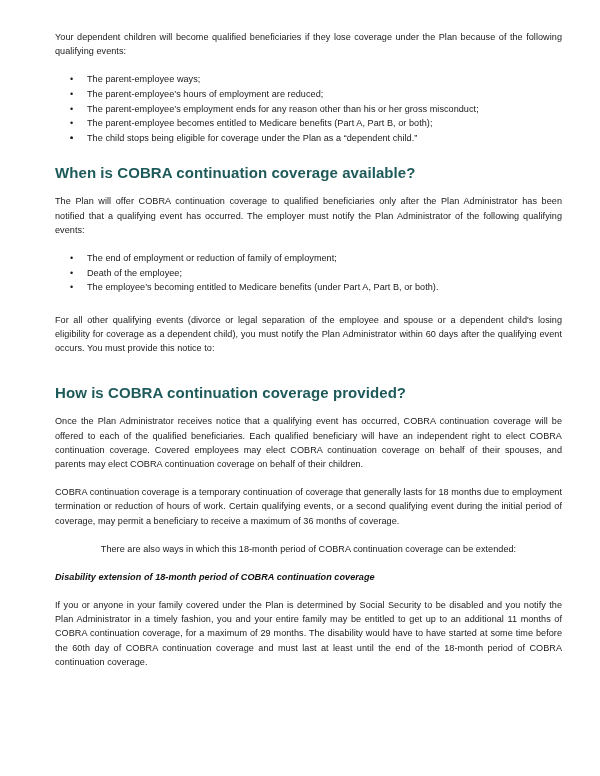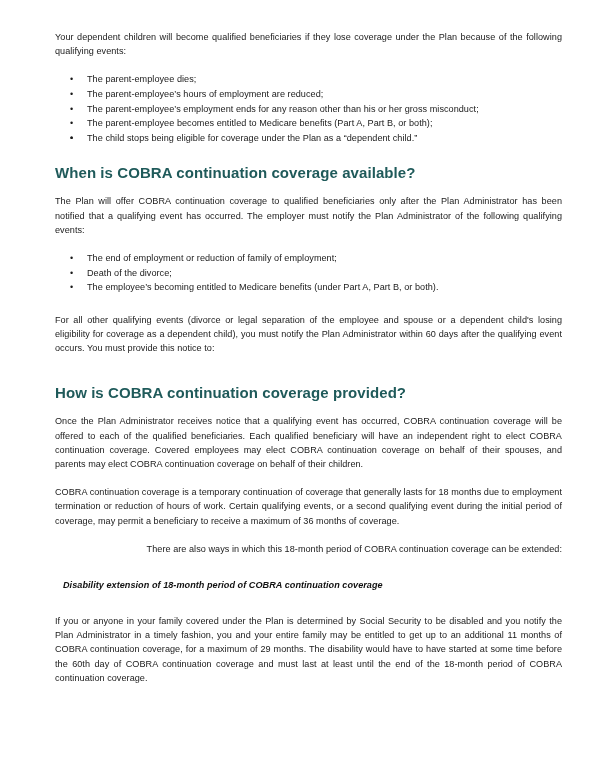--- a/index.html
+++ b/index.html
@@ -24,21 +24,21 @@
     position: relative;
     overflow: hidden;
     border-radius: 21px;
   }
 
   .para {
     font-size: 9.1px;
     line-height: 14.2px;
     color: #1a1a1a;
     margin: 0;
-    text-align: right;
+    text-align: center;
     letter-spacing: 0.005em;
   }
 
   .para.justify {
     text-align: justify;
     text-justify: inter-word;
   }
 
   .gap-sm { height: 10px; }
   .gap-md { height: 14px; }
@@ -53,21 +53,21 @@
     margin: 0;
     letter-spacing: 0.005em;
   }
 
   .sub-heading {
     font-size: 9.1px;
     font-weight: bold;
     font-style: italic;
     color: #111111;
     line-height: 14px;
-    margin: 8px;
+    margin: 0;
     letter-spacing: 0.005em;
   }
 
   ul.bullets {
     margin: 0;
     padding: 0;
     list-style: none;
   }
 
   ul.bullets li {
@@ -107,21 +107,21 @@
 
 <div class="page">
 
   <p class="para justify">Your dependent children will become qualified beneficiaries if they lose coverage under the Plan because of the following qualifying events:</p>
 
   <div class="gap-md"></div>
 
   <ul class="bullets">
     <li>
       <span class="bullet-dot">•</span>
-      <span>The parent-employee dies;</span>
+      <span>The parent-employee ways;</span>
     </li>
     <li>
       <span class="bullet-dot">•</span>
       <span>The parent-employee’s hours of employment are reduced;</span>
     </li>
     <li>
       <span class="bullet-dot">•</span>
       <span>The parent-employee’s employment ends for any reason other than his or her gross misconduct;</span>
     </li>
     <li>
@@ -147,21 +147,21 @@
 
   <div class="gap-md"></div>
 
   <ul class="bullets">
     <li>
       <span class="bullet-dot">•</span>
       <span>The end of employment or reduction of family of employment;</span>
     </li>
     <li>
       <span class="bullet-dot">•</span>
-      <span>Death of the divorce;</span>
+      <span>Death of the employee;</span>
     </li>
     <li>
       <span class="bullet-dot">•</span>
       <span>The employee’s becoming entitled to Medicare benefits (under Part A, Part B, or both).</span>
     </li>
   </ul>
 
   <div class="gap-lg"></div>
 
   <p class="para justify">For all other qualifying events (divorce or legal separation of the employee and spouse or a dependent child's losing eligibility for coverage as a dependent child), you must notify the Plan Administrator within 60 days after the qualifying event occurs. You must provide this notice to:</p>

